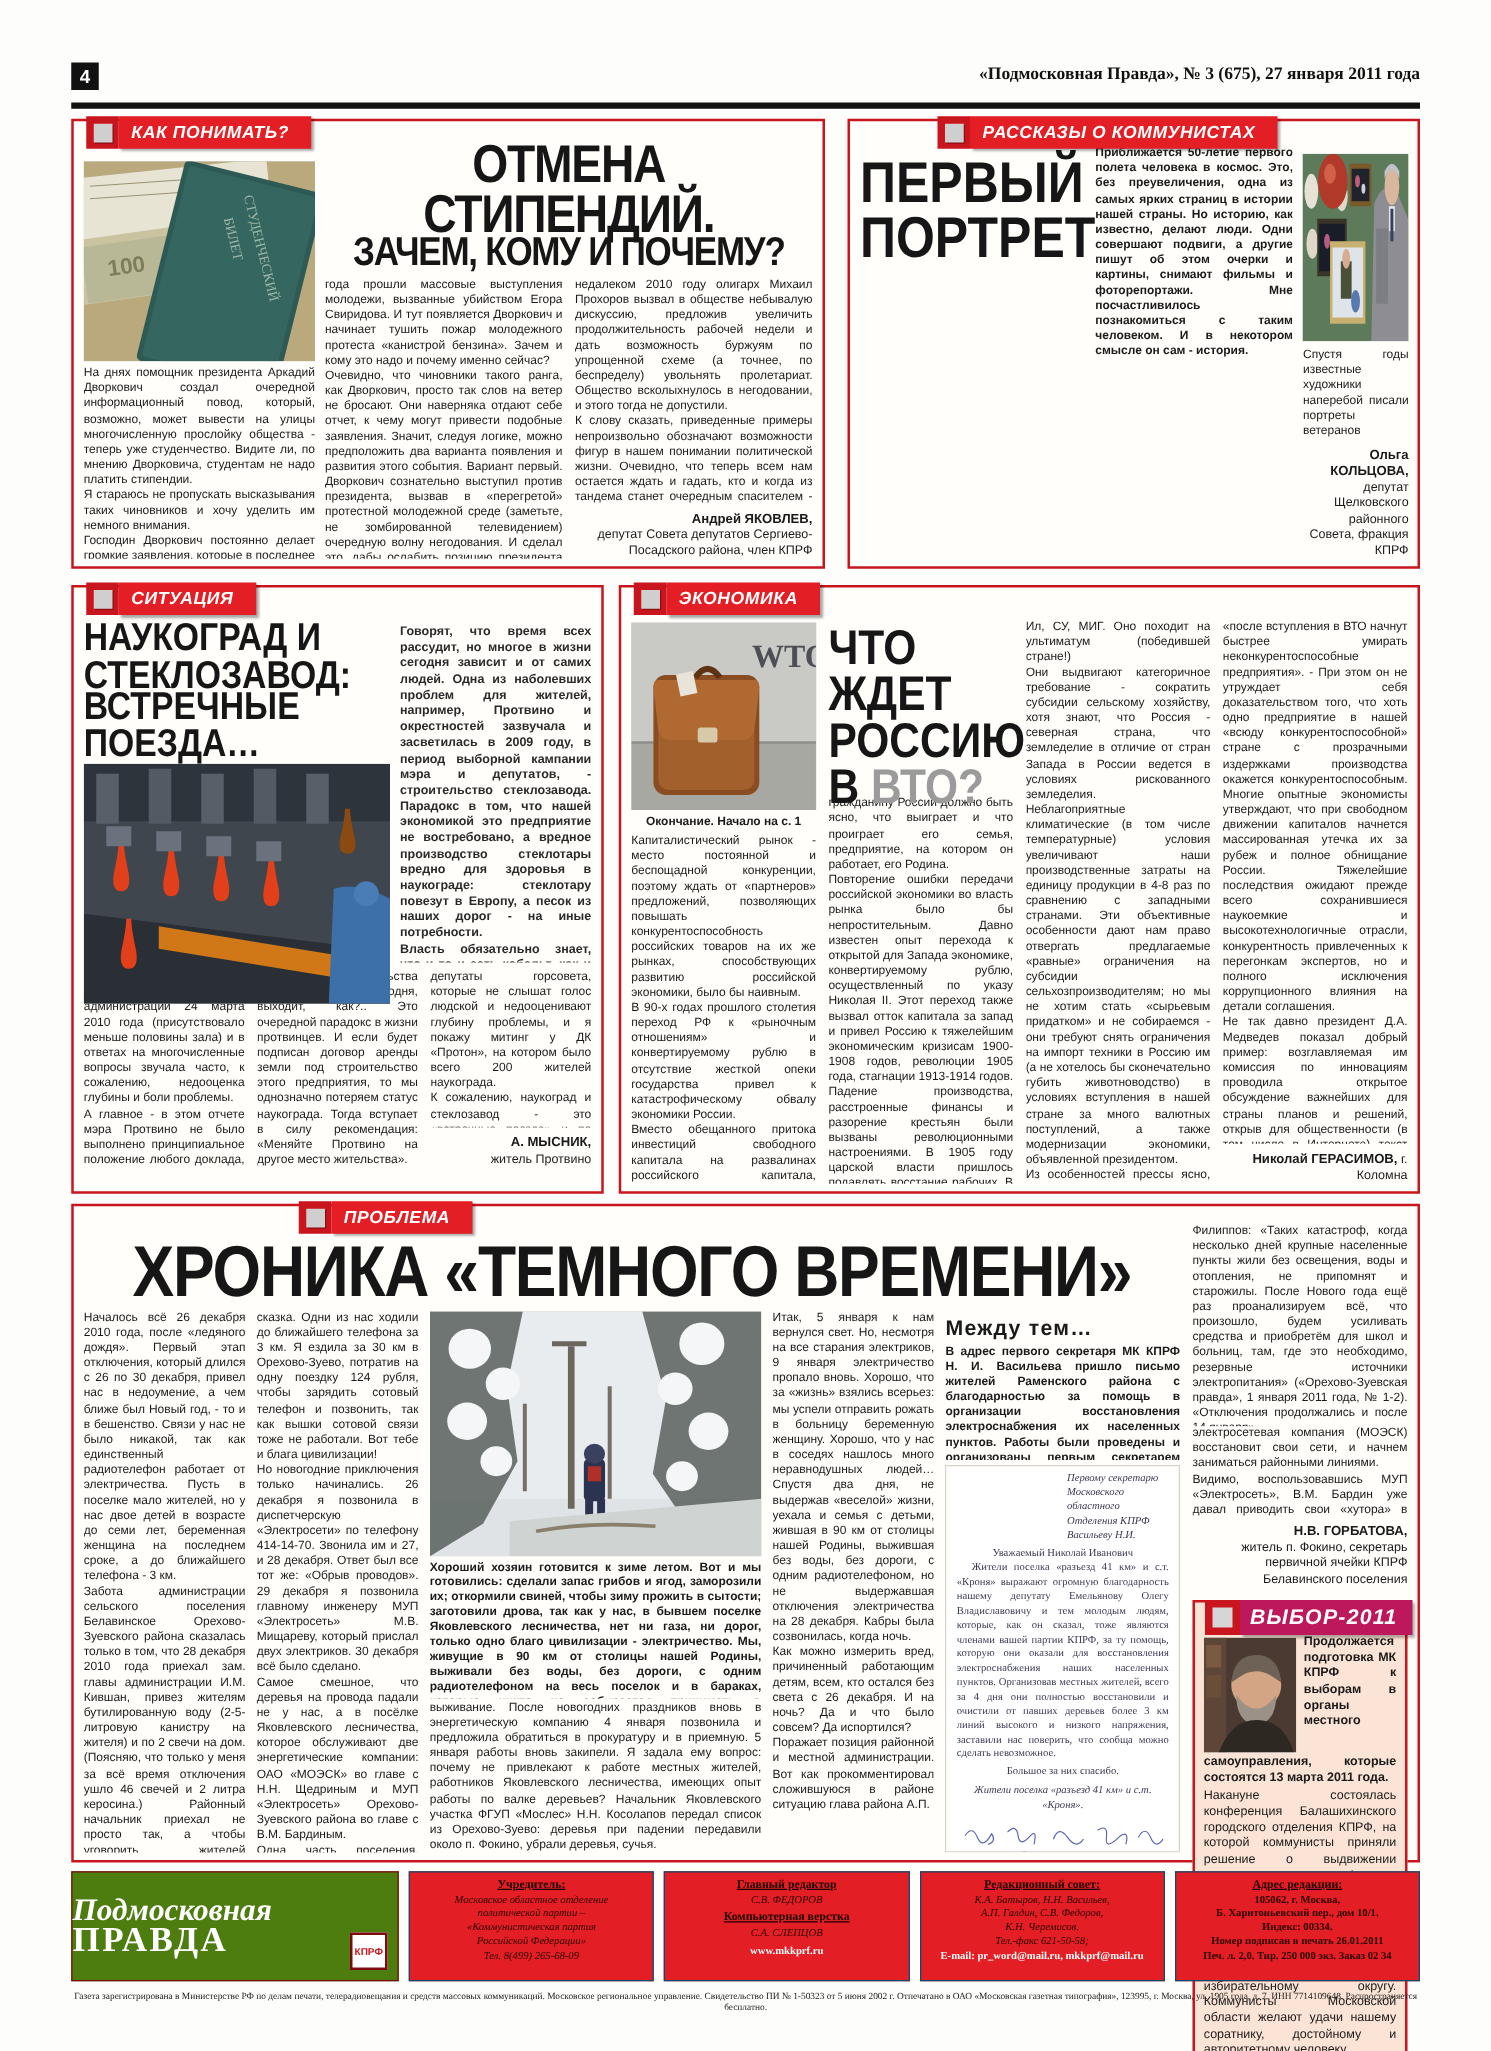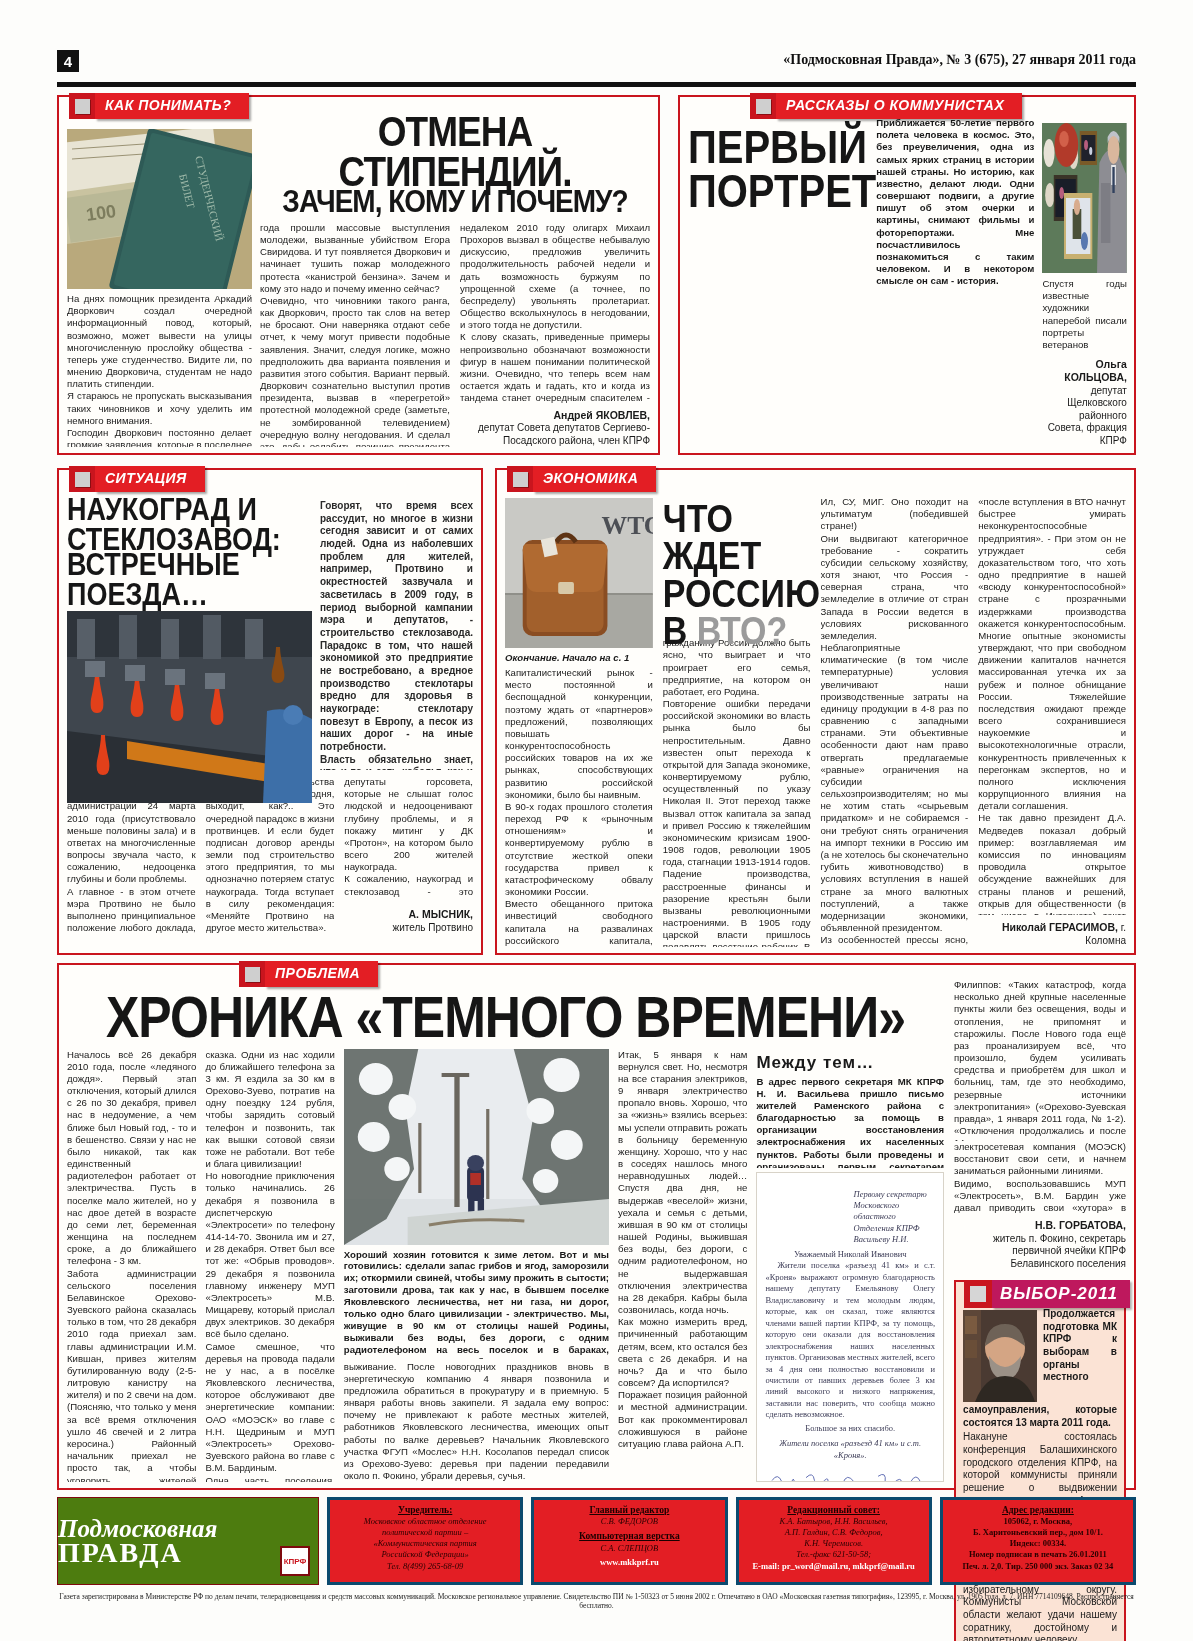--- a/index.html
+++ b/index.html
@@ -39,39 +39,39 @@
   .cols { display:flex; gap:10px; }
   .col { flex:1; min-width:0; }
 
   
   .grey { color:#9b9b9b; }
 
   
   .midhead { font-weight:bold; font-size:17px; margin:4px 0 3px; letter-spacing:1px; }
 
   
-  .letter { background:#fff; border:1px solid #d8d3c8; padding:16px 8px; font-family:"Liberation Serif", serif;
+  .letter { background:#fff; border:1px solid #d8d3c8; padding:4px 8px; font-family:"Liberation Serif", serif;
     font-size:8.5px; line-height:1.35; color:#3a3a55; }
   .letter .addr { margin-left:52%; font-style:italic; white-space:pre-line; }
   .letter .sal { text-align:center; margin-top:3px; }
   .letter .bd { text-indent:12px; text-align:justify; }
   .letter .thx { text-align:center; margin-top:2px; }
   .letter .sig { text-align:center; margin-top:4px; font-style:italic; }
 
   
   .vybor { position:absolute; border:2px solid #c9151e; background:#fbe3d5; }
   .vybor .kick2 { position:absolute; top:-2px; left:8px; display:flex; height:28px; }
   .vybor .kick2 .sq { width:28px; background:#c9151e; display:flex; align-items:center; justify-content:center; }
   .vybor .kick2 .sq i { width:16px; height:16px; background:#d6d6d6; }
   .vybor .kick2 .lbl { background:#be185d; color:#fff; font-weight:bold; font-style:italic;
     font-size:17px; padding:4px 12px 0 8px; letter-spacing:1px; box-shadow:2px 2px 2px rgba(0,0,0,.3); }
 
   
   .footer { position:absolute; left:57px; right:57px; top:1497px; height:88px; display:flex; gap:8px; }
-  .fbox { background:#e31e24; border:3px solid #0c4a6e; color:#fff; padding:4px 6px;
+  .fbox { background:#e31e24; border:1px solid #0c4a6e; color:#fff; padding:4px 6px;
     font-size:8.5px; line-height:1.3; text-align:center; flex:1; font-family:"Liberation Serif", serif; }
   .fbox .hd { font-weight:bold; text-decoration:underline; color:#1b0000; font-size:9.5px; }
   .fbox .it { font-style:italic; color:#2a0000; white-space:pre-line; }
   .masthead { flex:0 0 262px; background:#4d7c0f; border:1px solid #7e0a0e; position:relative;
     display:flex; align-items:center; justify-content:flex-start; }
   .mast-txt { color:#fff; font-family:"Liberation Serif", serif; font-weight:bold; line-height:.92;
     text-align:left; }
   .mast-txt .l1 { font-size:25px; font-style:italic; }
   .mast-txt .l2 { font-size:28px; letter-spacing:2px; }
   .kprf { position:absolute; right:8px; bottom:8px; width:30px; height:30px; background:#fff;
@@ -276,21 +276,21 @@
             <line x1="0" y1="96" x2="150" y2="96" stroke="#8f8f89" stroke-width="2"></line>
             <text x="98" y="36" font-size="26" font-weight="bold" fill="#4c4f55" font-family="Liberation Serif, serif">WTO</text>
             <rect x="18" y="42" width="86" height="96" rx="10" fill="#8a4d22"></rect>
             <rect x="22" y="46" width="78" height="88" rx="8" fill="#a2602c"></rect>
             <path d="M22 46 h78 q4 0 4 6 l-4 34 q-2 8 -10 8 h-58 q-8 0 -10 -8 l-4 -34 q0 -6 4 -6" fill="#b06a31"></path>
             <rect x="54" y="84" width="16" height="12" rx="2" fill="#d8c9a8"></rect>
             <path d="M52 44 q10 -14 20 0" stroke="#5e3314" stroke-width="5" fill="none"></path>
             <rect x="38" y="40" width="14" height="18" fill="#e8e4da" transform="rotate(-12 45 49)"></rect>
           </svg>
         </div>
-        <div class="caption" style="font-style:italic; margin-top:4px; text-align:left;">Окончание. Начало на с. 1</div>
+        <div class="caption" style="margin-top:4px; text-align:center;">Окончание. Начало на с. 1</div>
         <div class="body-text" style="flex:1; margin-top:3px;">Капиталистический рынок - место постоянной и беспощадной конкуренции, поэтому ждать от «партнеров» предложений, позволяющих повышать конкурентоспособность российских товаров на их же рынках, способствующих развитию российской экономики, было бы наивным.
 В 90-х годах прошлого столетия переход РФ к «рыночным отношениям» и конвертируемому рублю в отсутствие жесткой опеки государства привел к катастрофическому обвалу экономики России.
 Вместо обещанного притока инвестиций свободного капитала на развалинах российского капитала, энергоносителей, сырья были разорены, прекратили работу многие тысячи заводов, фабрик, колхозов и совхозов. В десятках отраслей промышленности - производство тракторов, самолетов, судов, электрических машин и станков - потребовалось бы оборудование. В два раза снизилось производство сельхозпродукции, что привело к потере продовольственной безопасности страны. Впервые после 50 советских лет вернулась безработица.
 Началось вымирание населения России. Последствия этой политики до сих пор не преодолены. Виновники непродуманных (или преступных) действий - известны.
 Вступление в ВТО явилось бы завершающим шагом «вхождения в мировую экономику». Поэтому народ России этот раздел должен был бы обсудить: информацию о согласии и ожидаемых последствиях вступления страны в ВТО.</div>
       </div>
       <div class="col" style="display:flex; flex-direction:column;">
         <div class="headline" style="font-size:34px; margin-top:18px; letter-spacing:0;">
           <span>ЧТО ЖДЕТ</span><br>
           <span>РОССИЮ</span><br>

